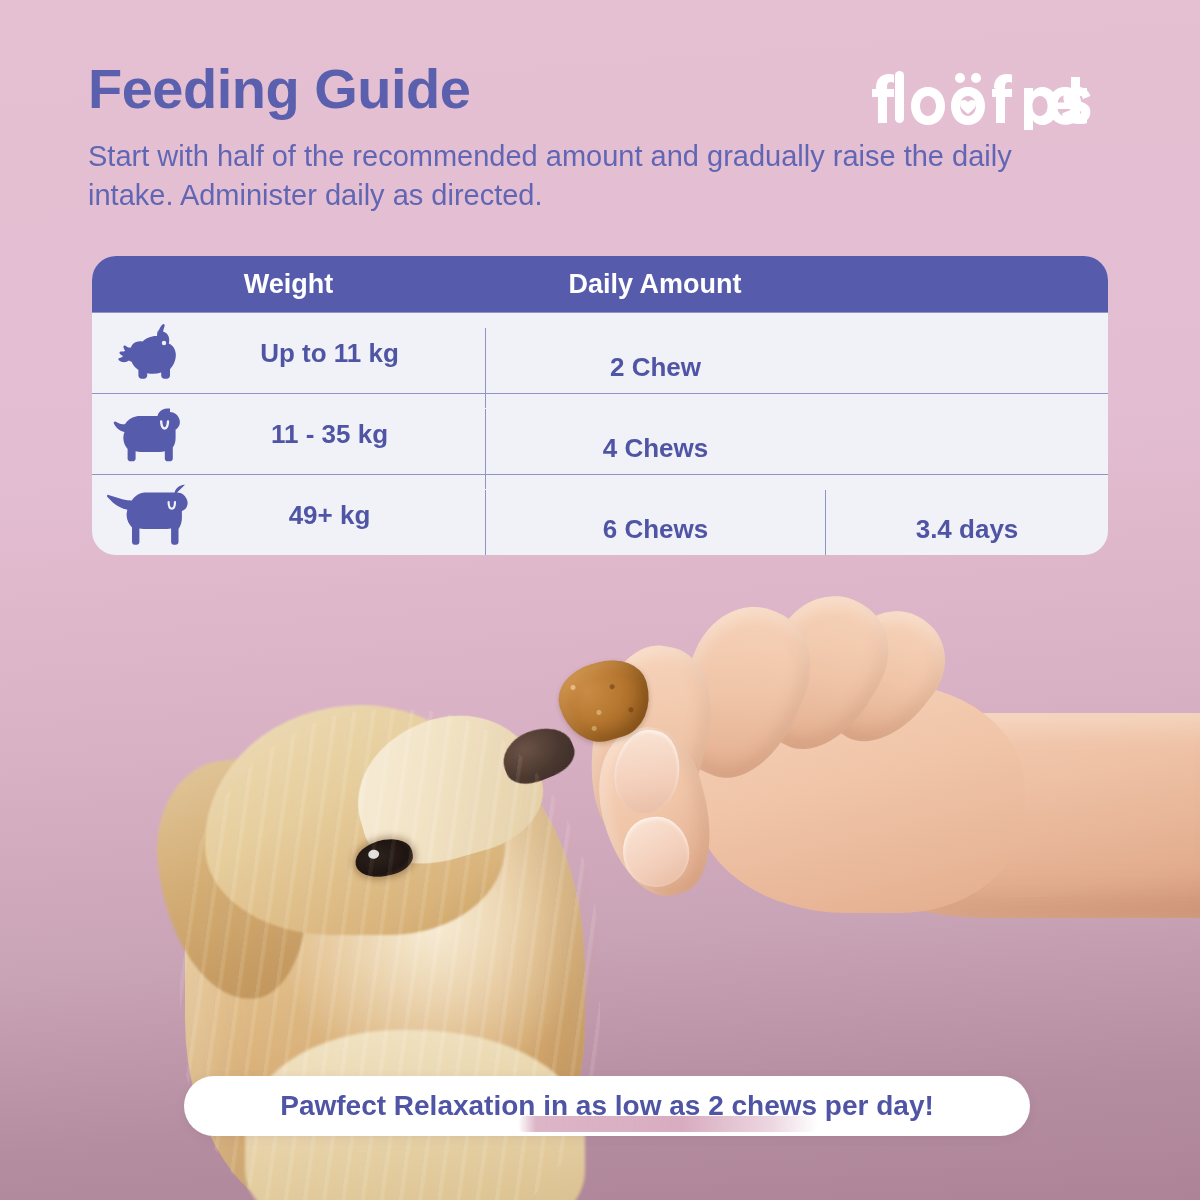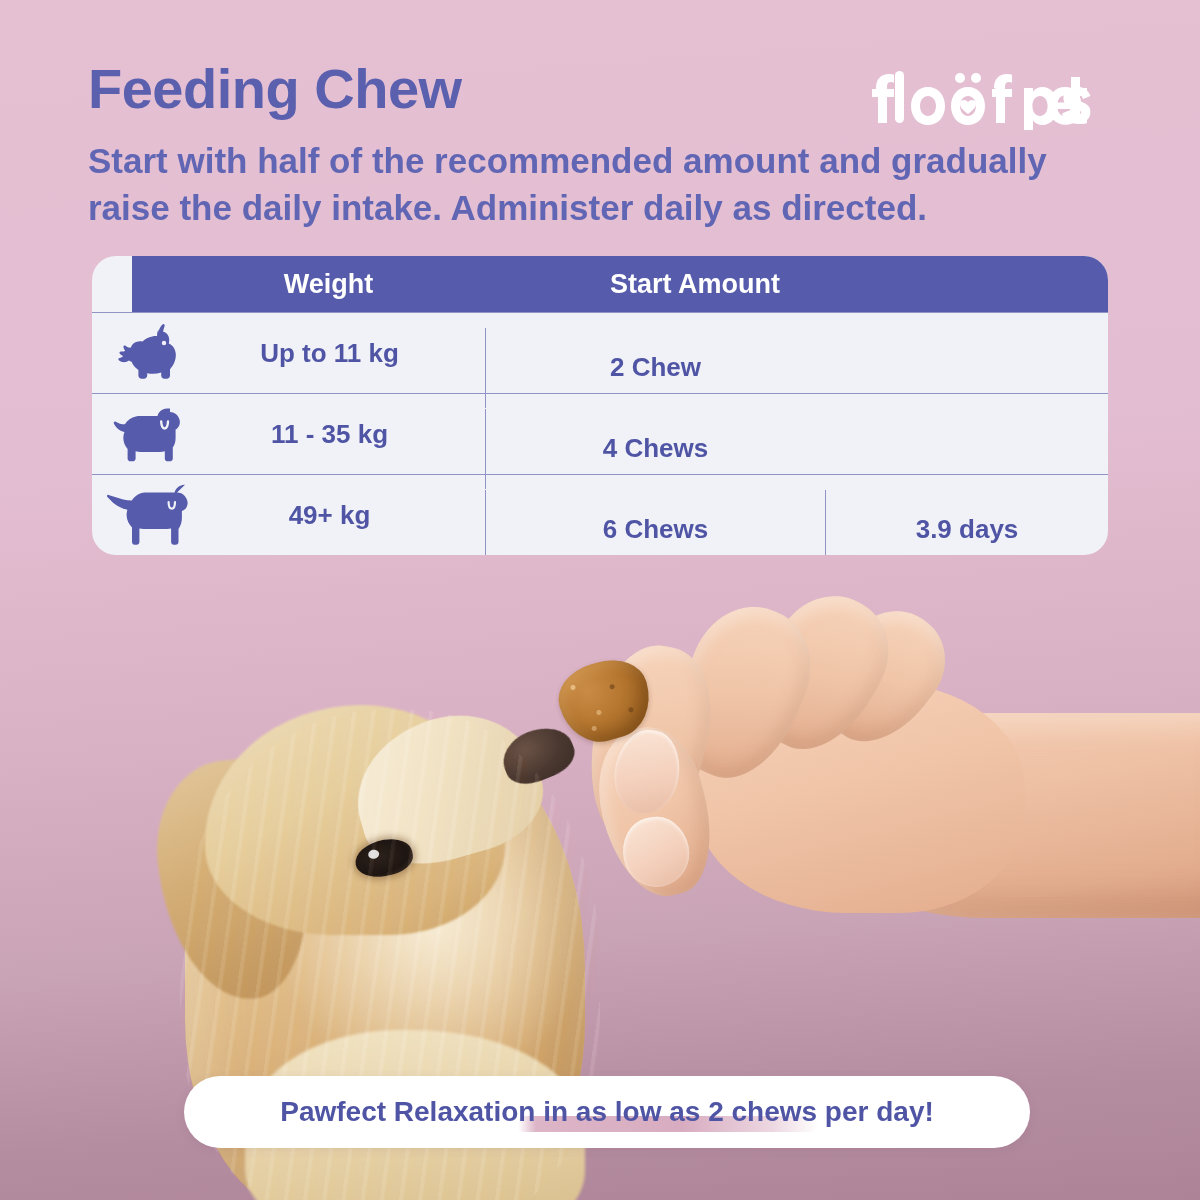--- a/index.html
+++ b/index.html
@@ -253,22 +253,22 @@
   .title {
     margin: 0;
     font-size: 56px;
     font-weight: 700;
     letter-spacing: -.5px;
     color: #5a5fae;
     line-height: 1.05;
   }
   .subtitle {
     margin: 18px 0 0 0;
-    font-size: 35px;
-    font-weight: 700;
+    font-size: 29px;
+    font-weight: 400;
     color: #6166b4;
     line-height: 1.35;
     max-width: 990px;
   }
 
   .logo {
     position: absolute;
     right: 18px;
     top: 8px;
     display: flex;
@@ -284,21 +284,20 @@
     width: 1016px;
     border-radius: 24px;
     overflow: hidden;
     background: #f1f2f8;
   }
   .thead {
     display: flex;
     background: #565bac;
     height: 56px;
     align-items: center;
-    margin-left: 40px;
   }
   .thead .th {
     color: #ffffff;
     font-size: 27px;
     font-weight: 700;
     text-align: center;
   }
   .col-weight  { width: 393px; }
   .col-amount  { width: 340px; }
   .col-good    { width: 283px; }
@@ -333,21 +332,21 @@
     flex: none;
   }
   .weight-label { flex: 1; text-align: center; padding-right: 30px; }
 
   
   .banner {
     position: absolute;
     left: 184px;
     top: 1076px;
     width: 846px;
-    height: 72px;
+    height: 60px;
     background: #ffffff;
     border-radius: 36px;
     display: flex;
     align-items: center;
     justify-content: center;
     box-shadow: 0 2px 10px rgba(110,70,95,.10);
   }
   .banner-text {
     position: relative;
     font-size: 28px;
@@ -400,21 +399,21 @@
       <div class="finger f-index"></div>
       <div class="finger f-thumb"></div>
       <div class="nail n-index"></div>
       <div class="nail n-thumb"></div>
     </div>
 
     <div class="treat"></div>
   </div>
 
   <div class="header">
-    <h1 class="title">Feeding Chew</h1>
+    <h1 class="title">Feeding Guide</h1>
     <p class="subtitle">Start with half of the recommended amount and gradually raise the daily intake. Administer daily as directed.</p>
 
     <div class="logo">
       <svg class="logo-mark" width="232" height="62" viewBox="0 0 232 62">
         <g fill="#ffffff">
 
           <path d="M14 20c0-9 5-14 13-14 2 0 4 .3 5 .8v8c-1-.5-2-.7-3-.7-3 0-4 1.6-4 5v2h7v8h-7v26h-9V29H10v-8h4z"></path>
 
           <rect x="33" y="3" width="9" height="52" rx="4.5"></rect>
 
@@ -437,21 +436,21 @@
         </g>
       </svg>
       <span style="position:absolute;width:1px;height:1px;overflow:hidden;clip:rect(0 0 0 0);">floöf pets</span>
     </div>
   </div>
 
   <div class="table">
 
     <div class="thead">
       <div class="th col-weight">Weight</div>
-      <div class="th col-amount">Start Amount</div>
+      <div class="th col-amount">Daily Amount</div>
     </div>
 
     <div class="trow">
       <div class="cell weight col-weight">
         <span class="dog-icon">
           <svg width="74" height="60" viewBox="0 0 74 60" fill="#565bac">
             <path d="M47 9c1.6-4 3-6.5 4.6-7.6 1.2-.8 2.4.2 2 1.6-.5 1.8-1.2 3.6-1.6 5.4 2.6.6 4.6 2.4 5.6 5 .8 2.2.8 4.6.2 7.2 2.6 1.2 4.6 3 5.8 5.6 1.6 3.4 1.6 7.4.4 11.4-1 3.4-2.8 6.4-5 8.6v6.4c0 1.8-1.4 3.2-3.2 3.2h-2.4c-1.8 0-3.2-1.4-3.2-3.2v-3c-2.6.8-5.4 1.2-8.2 1.2-2 0-4-.2-5.8-.6v2.4c0 1.8-1.4 3.2-3.2 3.2h-2.4c-1.8 0-3.2-1.4-3.2-3.2v-5.6c-3-2-5.4-4.8-6.8-8.2-1-.2-2-.6-2.8-1.2-1.4 1-3 1.6-4.8 1.6-2 0-3.8-.8-5.2-2-.8-.8-.4-2 .7-2.2 1.6-.3 2.8-1 3.6-2-1.4-.4-2.6-1.2-3.4-2.4-.7-1 .1-2.2 1.3-2.1 1.6.2 3-.1 4.2-.8-1-1-1.6-2.3-1.8-3.8-.1-1.2 1.2-1.9 2.1-1.1 1.6 1.4 3.4 2 5.4 1.8.3-1.4 1-2.6 2-3.6 2.4-2.4 6-3.2 9.6-2.6 2.6-2.6 6-4.4 9.8-5 1.6-.3 3.2-.4 4.8-.3-.2-2.4.3-4.6 1.5-6.4z"></path>
             <circle cx="53" cy="20" r="2.2" fill="#f1f2f8"></circle>
           </svg>
         </span>
@@ -477,21 +476,21 @@
       <div class="cell weight col-weight">
         <span class="dog-icon">
           <svg width="86" height="62" viewBox="0 0 86 62" fill="#565bac">
             <path d="M72 8.5c5 0 9 3.4 10.3 8.2.7 2.6.2 5.2-1.2 7.2-1 1.5-2.5 2.6-4.2 3.2v7c0 4-1.2 7.8-3.4 10.8v13.2c0 1.5-1.2 2.7-2.7 2.7h-2c-1.5 0-2.7-1.2-2.7-2.7V44.5c-1.3.3-2.6.5-4 .5H38.4c-1.4 0-2.7-.2-4-.5v13.6c0 1.5-1.2 2.7-2.7 2.7h-2c-1.5 0-2.7-1.2-2.7-2.7V43.4c-3.2-3-5.2-7.2-5.4-11.8-.1-2 .2-4 .8-5.8-5.4-1.3-10.4-3.8-14.6-7.4L2.4 13c-1-.9-.1-2.5 1.1-2.1L10 13c5.4 2 11 3.2 16.7 3.6 2.8-4.6 7.6-7.6 13-8.1h29.9c.3-1.6 1.1-3 2.2-4.2 2-2.2 4.9-3.6 8-3.6h.2z"></path>
             <path d="M70 18c0 3.6-1.3 6.6-3.2 6.6S63.6 21.6 63.6 18" fill="none" stroke="#f1f2f8" stroke-width="2.2" stroke-linecap="round"></path>
           </svg>
         </span>
         <span class="weight-label">49+ kg</span>
       </div>
       <div class="cell amount col-amount">6 Chews</div>
-      <div class="cell good col-good">3.9 days</div>
+      <div class="cell good col-good">3.4 days</div>
     </div>
   </div>
 
   <div class="banner">
     <span class="banner-text">Pawfect Relaxation in as low as 2 chews per day!</span>
   </div>
   <div class="brush"></div>
 
 </div>
 

